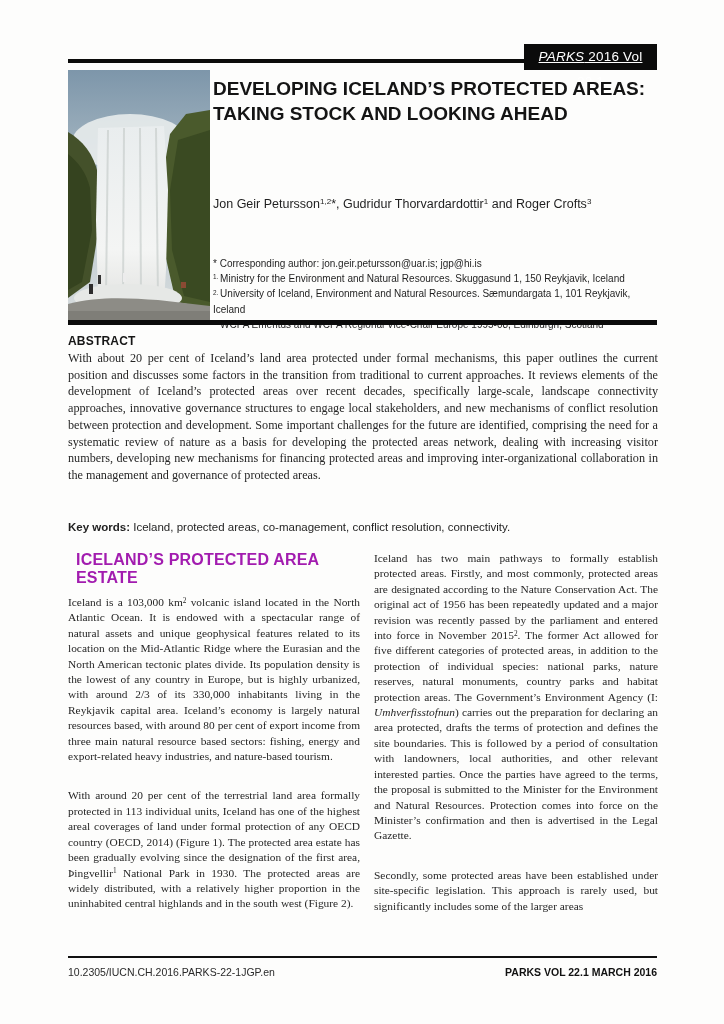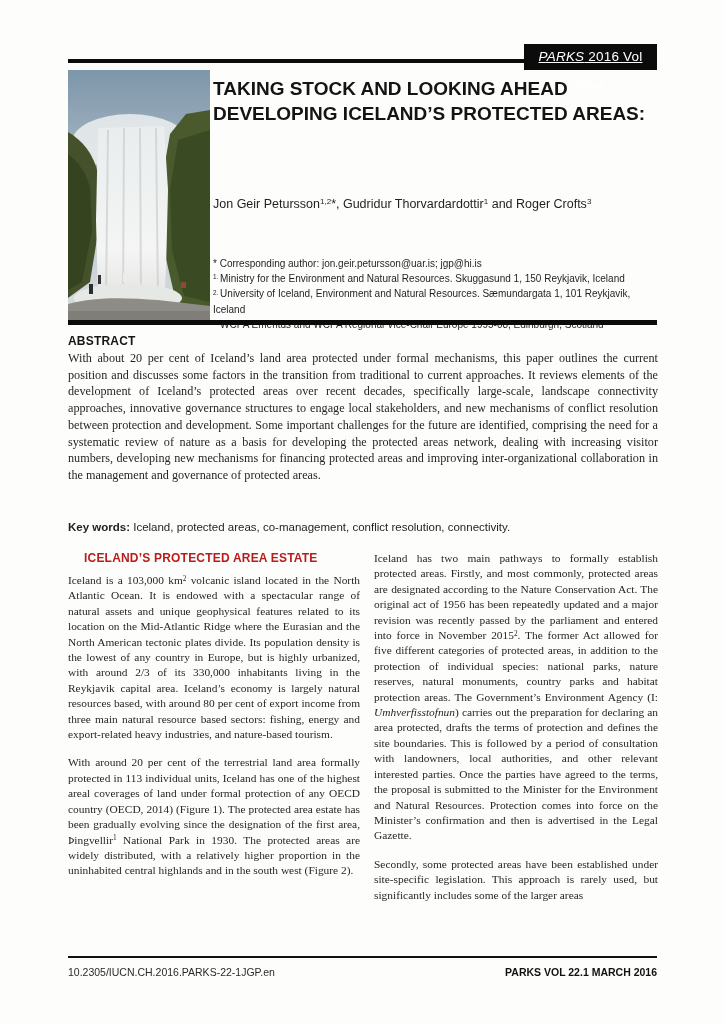--- a/index.html
+++ b/index.html
@@ -25,23 +25,23 @@
   .abstract-head{position:absolute;left:68px;top:334px;font-size:12px;font-weight:700;color:#161616;letter-spacing:0.2px;}
   .serif{font-family:"Liberation Serif",serif;color:#262626;}
   .abstract-text{position:absolute;left:68px;top:350px;width:590px;margin:0;font-size:12.2px;line-height:16.7px;text-align:justify;}
 
   .keywords{position:absolute;left:68px;top:521px;width:590px;font-size:11.5px;color:#1f1f1f;}
   .keywords b{font-weight:700;}
 
   .columns{position:absolute;left:68px;top:551px;width:590px;display:flex;justify-content:space-between;}
   .col-left{width:292px;}
   .col-right{width:284px;}
-  .sec-head{font-size:12px;font-weight:700;color:#b91c1c;margin:0 0 8px 16px;letter-spacing:0.2px;}
+  .sec-head{font-size:16px;font-weight:700;color:#a21caf;margin:0 0 8px 8px;letter-spacing:0.2px;}
   .body{margin:0;font-size:11.4px;line-height:15.4px;text-align:justify;}
-  .body + .body{margin-top:13px;}
+  .body + .body{margin-top:24px;}
   .body i{font-style:italic;}
 
   .footer-rule{position:absolute;left:68px;top:956px;width:589px;height:2px;background:#111;}
   .footer-doi{position:absolute;left:68px;top:966px;font-size:10.5px;color:#2a2a2a;}
   .footer-issue{position:absolute;right:67px;top:966px;font-size:10.5px;font-weight:700;color:#111;}
 </style>
 </head>
 <body>
 
 <div class="page">
@@ -80,22 +80,22 @@
       <path d="M0,234 C30,226 60,228 90,230 L142,236 142,250 0,250 Z" fill="#8d8c86"></path>
       <rect y="241" width="142" height="9" fill="#7f7e78"></rect>
       <rect x="21" y="214" width="4" height="10" fill="#2c2c2c"></rect>
       <rect x="30" y="205" width="3" height="9" fill="#333333"></rect>
       <rect x="55" y="203" width="3" height="9" fill="#ececec"></rect>
       <rect x="113" y="212" width="5" height="6" fill="#8a4a33"></rect>
     </svg>
   </figure>
 
   <h1 class="title">
+    <span class="tline">DEVELOPING ICELAND’S PROTECTED AREAS:</span>
     <span class="tline">TAKING STOCK AND LOOKING AHEAD</span>
-    <span class="tline">DEVELOPING ICELAND’S PROTECTED AREAS:</span>
   </h1>
 
   <div class="authors"><span>Jon Geir Petursson</span><sup>1,2</sup><span>*, Gudridur Thorvardardottir</span><sup>1</sup><span> and Roger Crofts</span><sup>3</sup></div>
 
   <div class="affiliations">
     <div class="affil"><span>* Corresponding author: jon.geir.petursson@uar.is; jgp@hi.is</span></div>
     <div class="affil"><sup>1. </sup><span>Ministry for the Environment and Natural Resources. Skuggasund 1, 150 Reykjavik, Iceland</span></div>
     <div class="affil"><sup>2. </sup><span>University of Iceland, Environment and Natural Resources. Sæmundargata 1, 101 Reykjavik, Iceland</span></div>
     <div class="affil"><sup>3. </sup><span>WCPA Emeritus and WCPA Regional Vice-Chair Europe 1995-08, Edinburgh, Scotland</span></div>
   </div>

